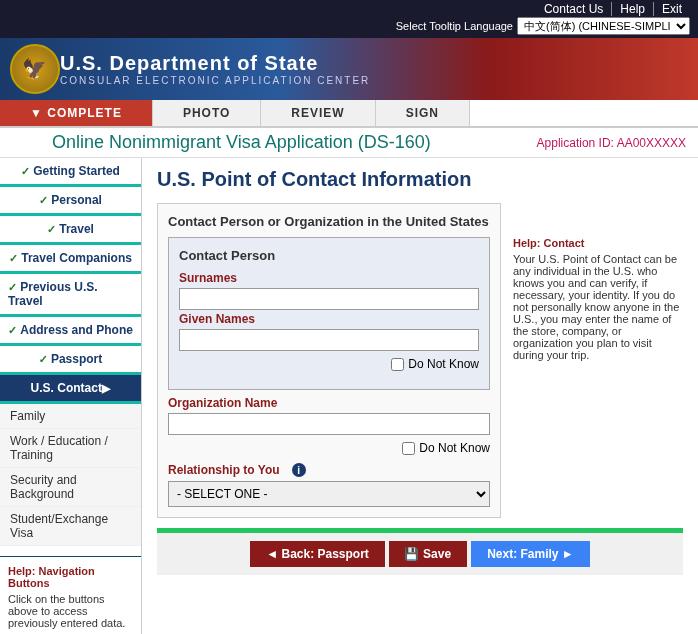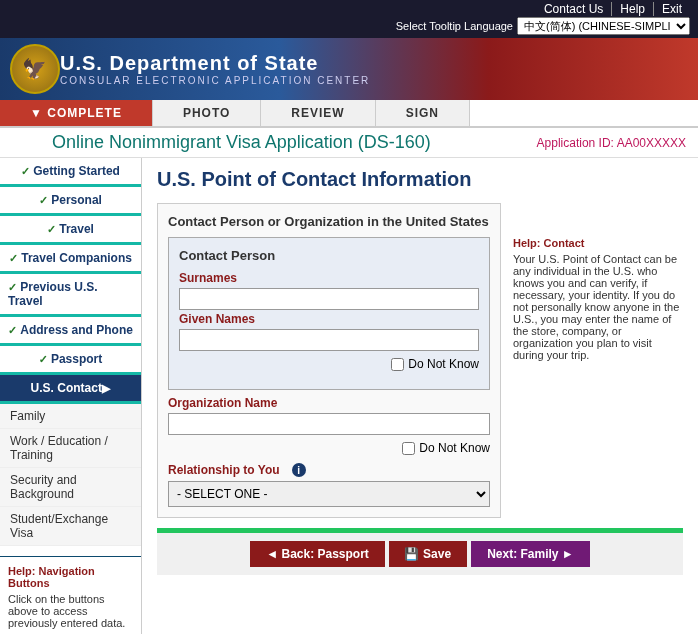--- a/index.html
+++ b/index.html
@@ -271,21 +271,21 @@
     .btn-nav {
       padding: 6px 16px;
       font-size: 12px;
       font-weight: bold;
       cursor: pointer;
       border: none;
       color: #fff;
     }
     .btn-back { background: #8b1a1a; }
     .btn-save { background: #8b1a1a; }
-    .btn-next { background: #701a75; }
+    .btn-next { background: #3b82f6; }
 
     
     .eagle-circle {
       width: 50px;
       height: 50px;
       border-radius: 50%;
       background: radial-gradient(circle, #d4a017, #8b6914);
       display: flex;
       align-items: center;
       justify-content: center;

